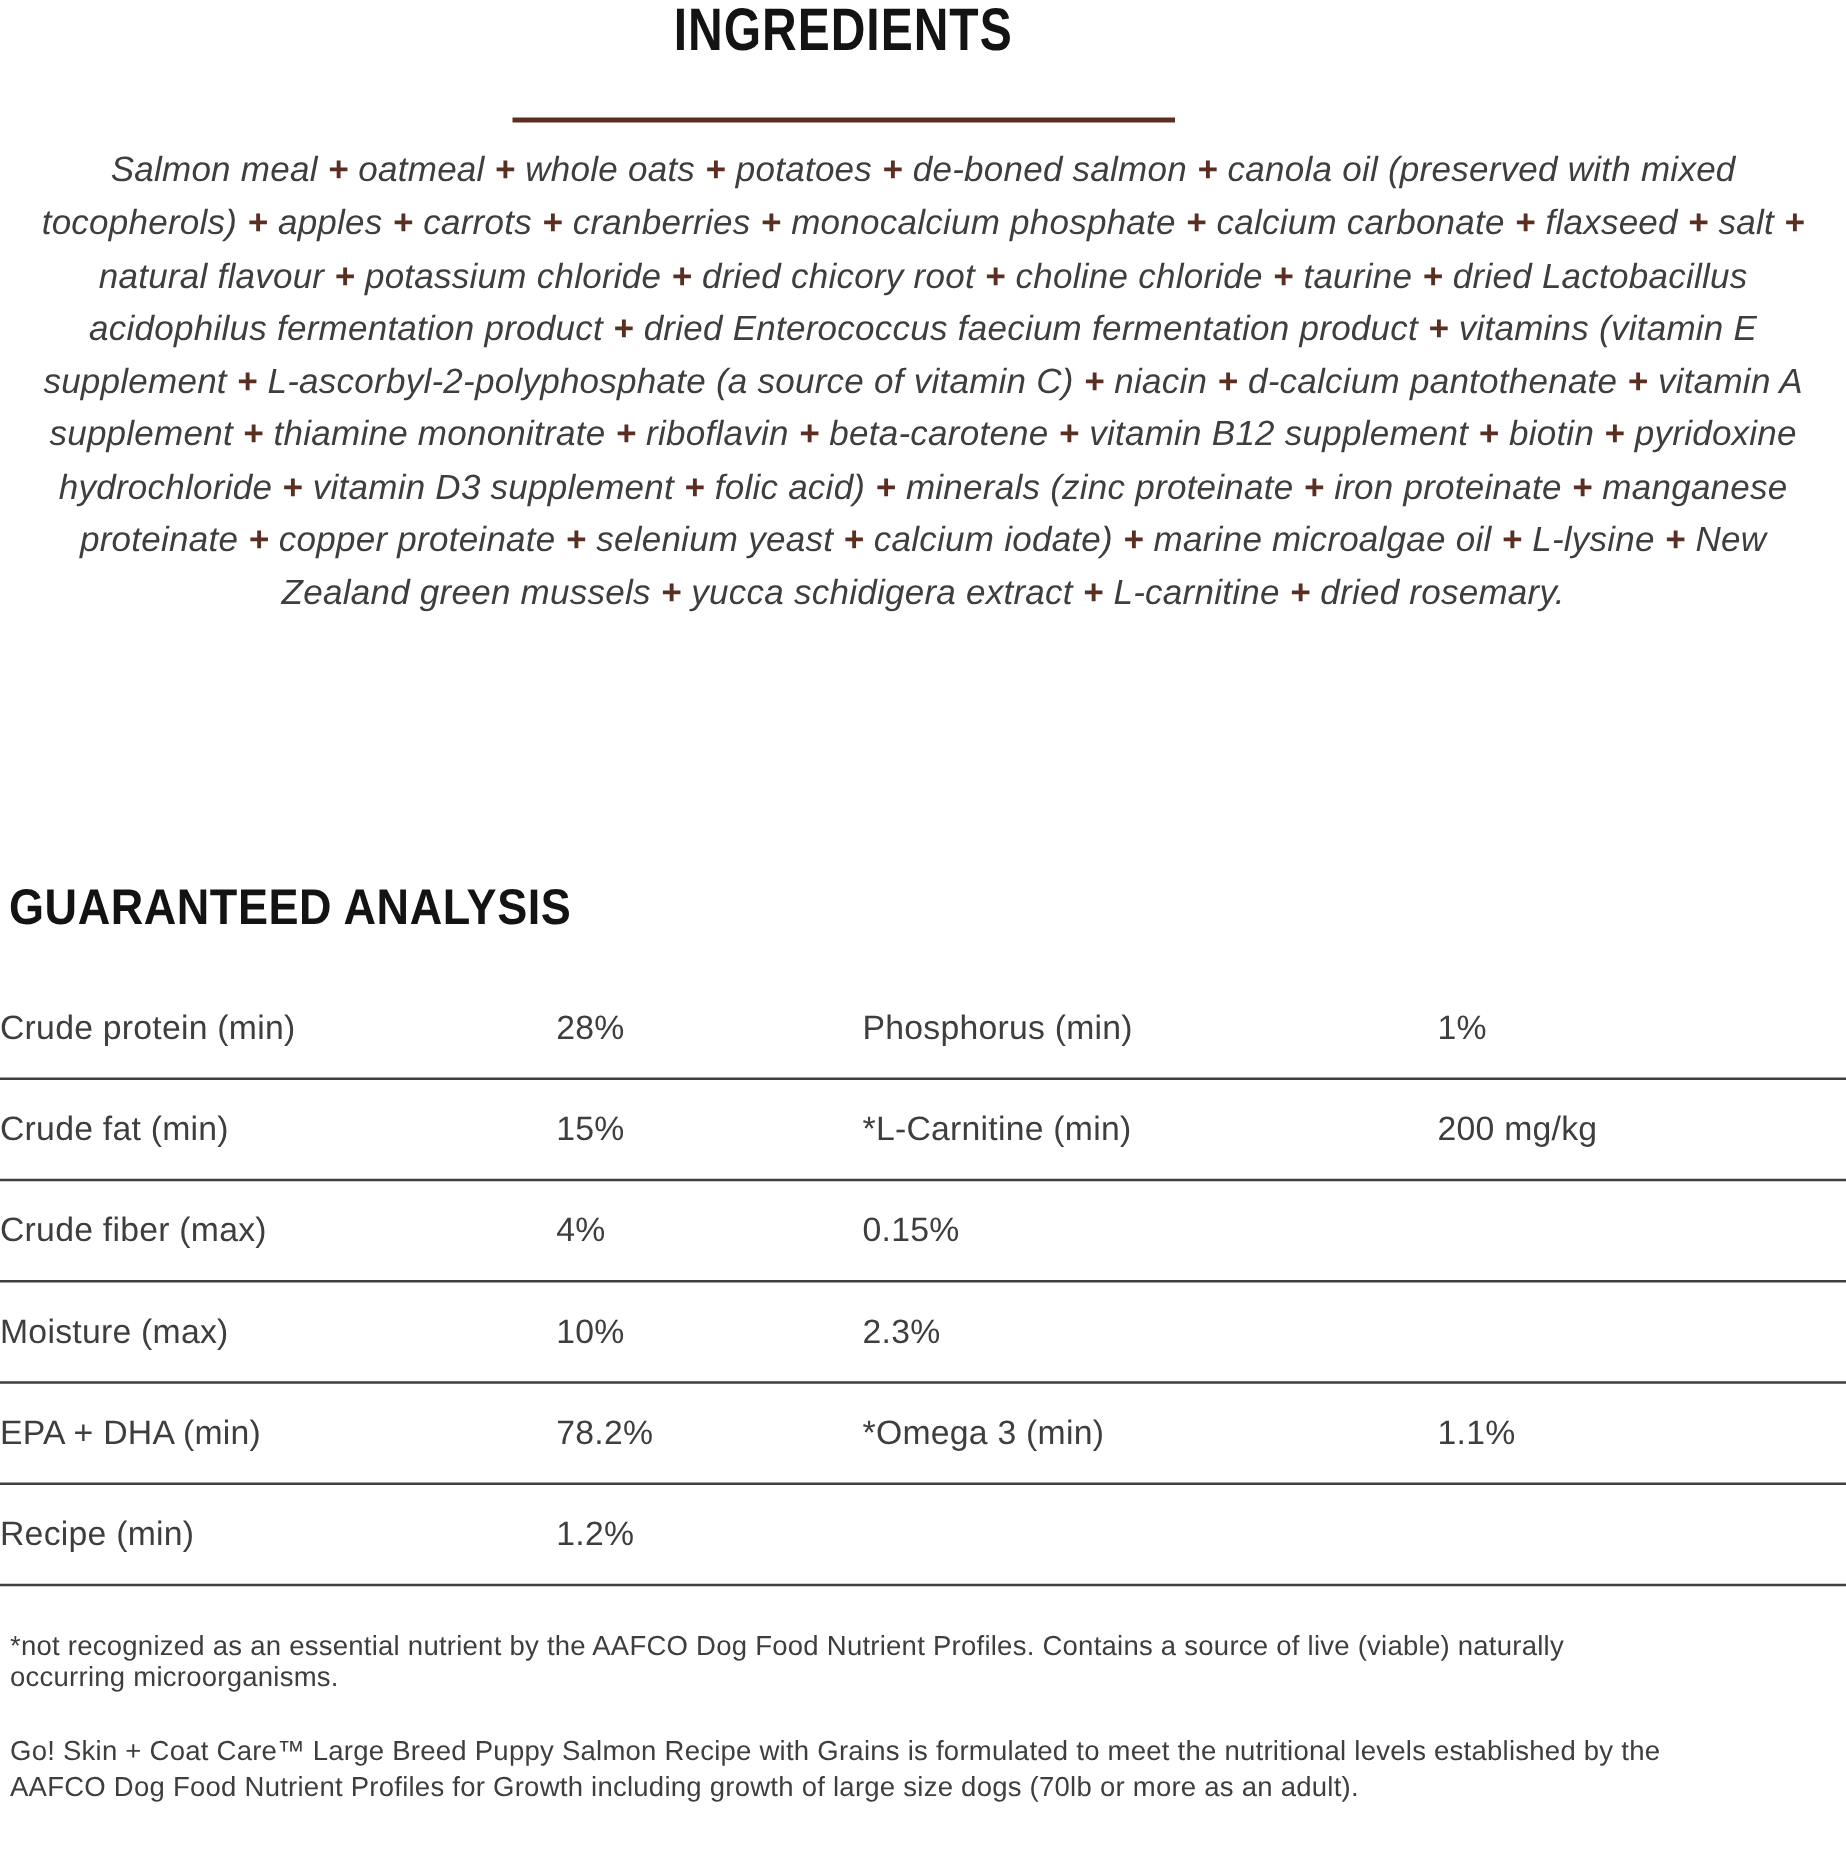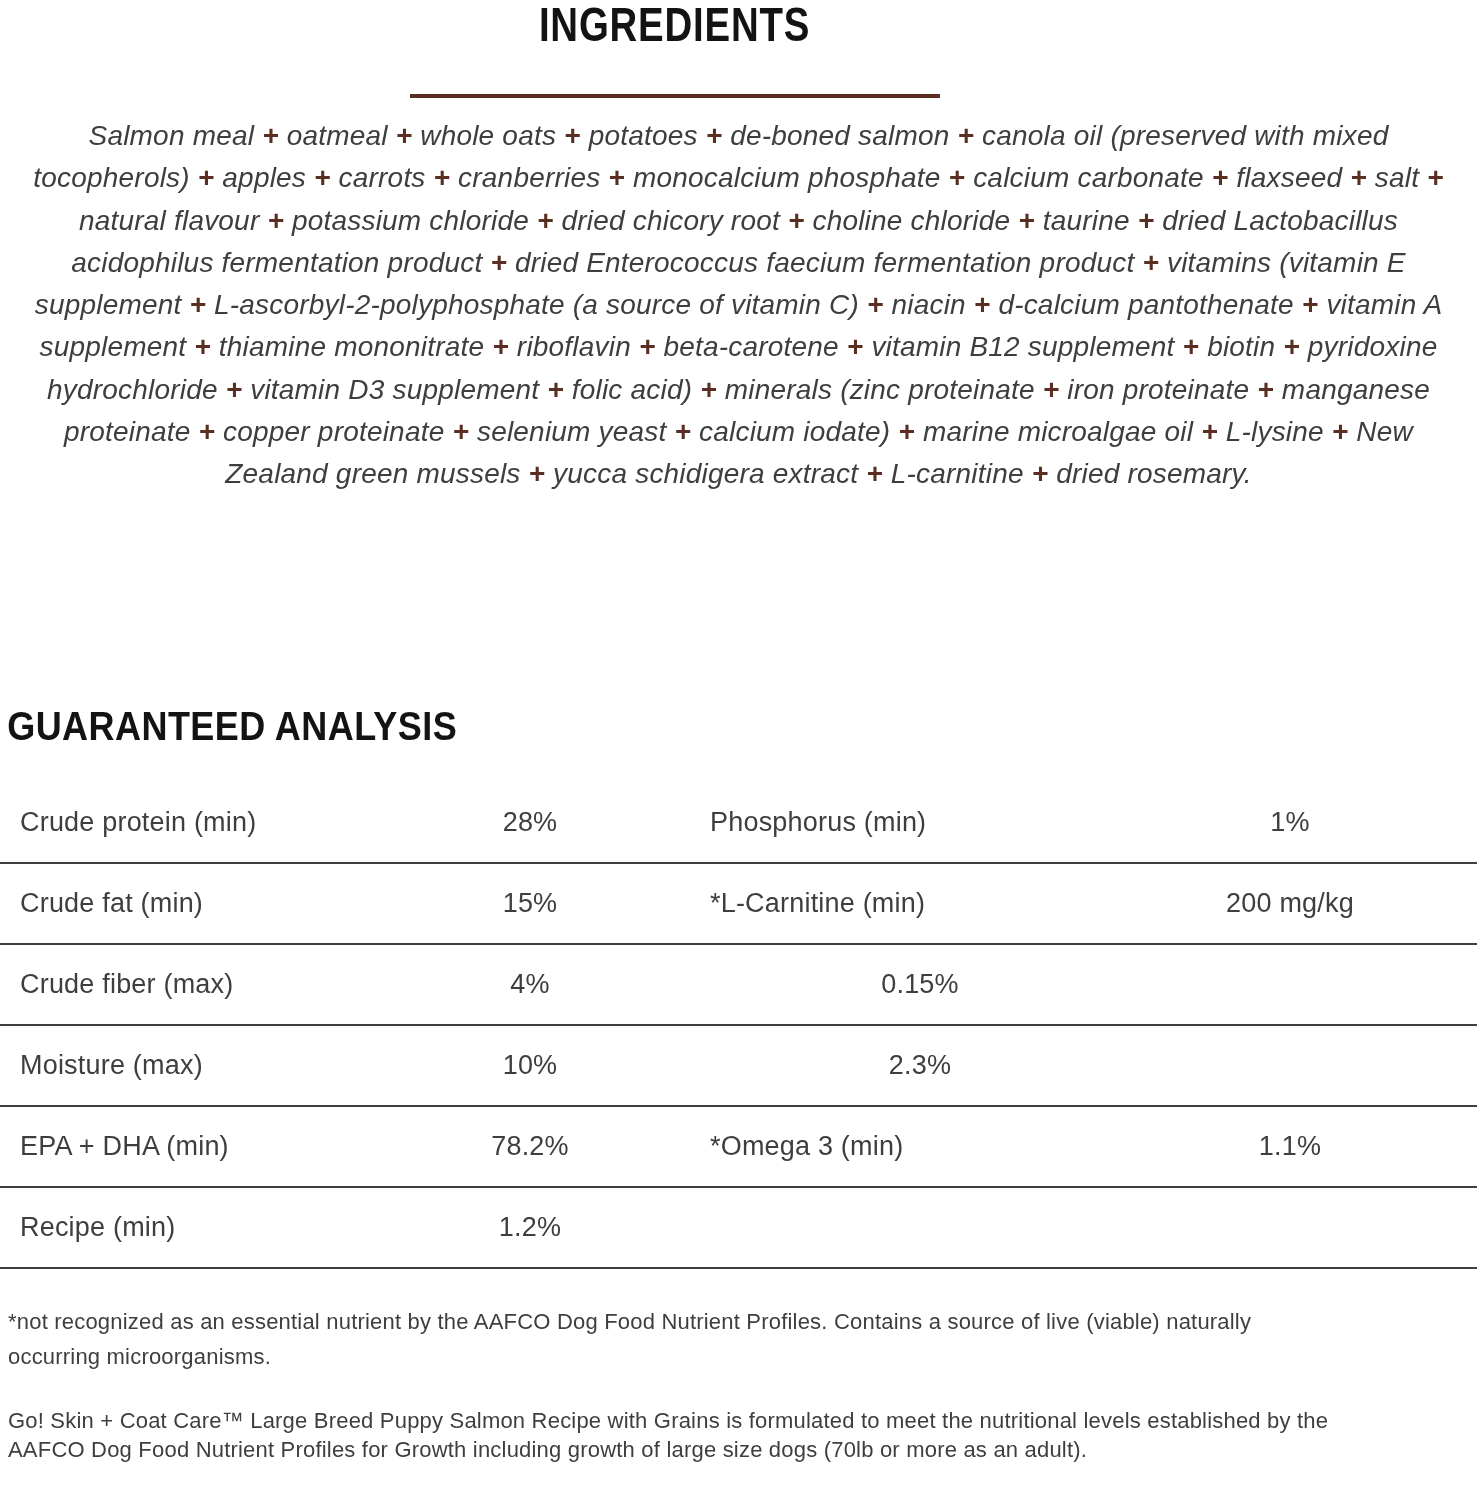--- a/index.html
+++ b/index.html
@@ -59,29 +59,29 @@
   }
   .ga-table{ margin-top:37px; width:1477px; }
   .ga-row{
     display:grid;
     grid-template-columns:445px 170px 75px 460px 280px 1fr;
     align-items:center;
     height:81px;
     border-bottom:2px solid var(--rule);
     font-size:27px; letter-spacing:0.2px;
   }
-  .ga-row .label{ padding-left:20px; text-align:left; }
-  .ga-row .value{ text-align:center; }
+  .ga-row .label{ padding-left:0; text-align:left; }
+  .ga-row .value{ }
   .ga-row .label.full{ grid-column:1 / 5; }
 
   
   .footnote{
     margin-top:35px;
     padding:0 8px;
-    font-size:22px; line-height:35px; letter-spacing:0.2px;
+    font-size:22px; line-height:25px; letter-spacing:0.2px;
   }
   .footer-statement{
     margin-top:32px;
     padding:0 12px 0 8px;
     font-size:22px; line-height:29.5px; letter-spacing:0.2px;
   }
 </style>
 </head>
 <body>
 

